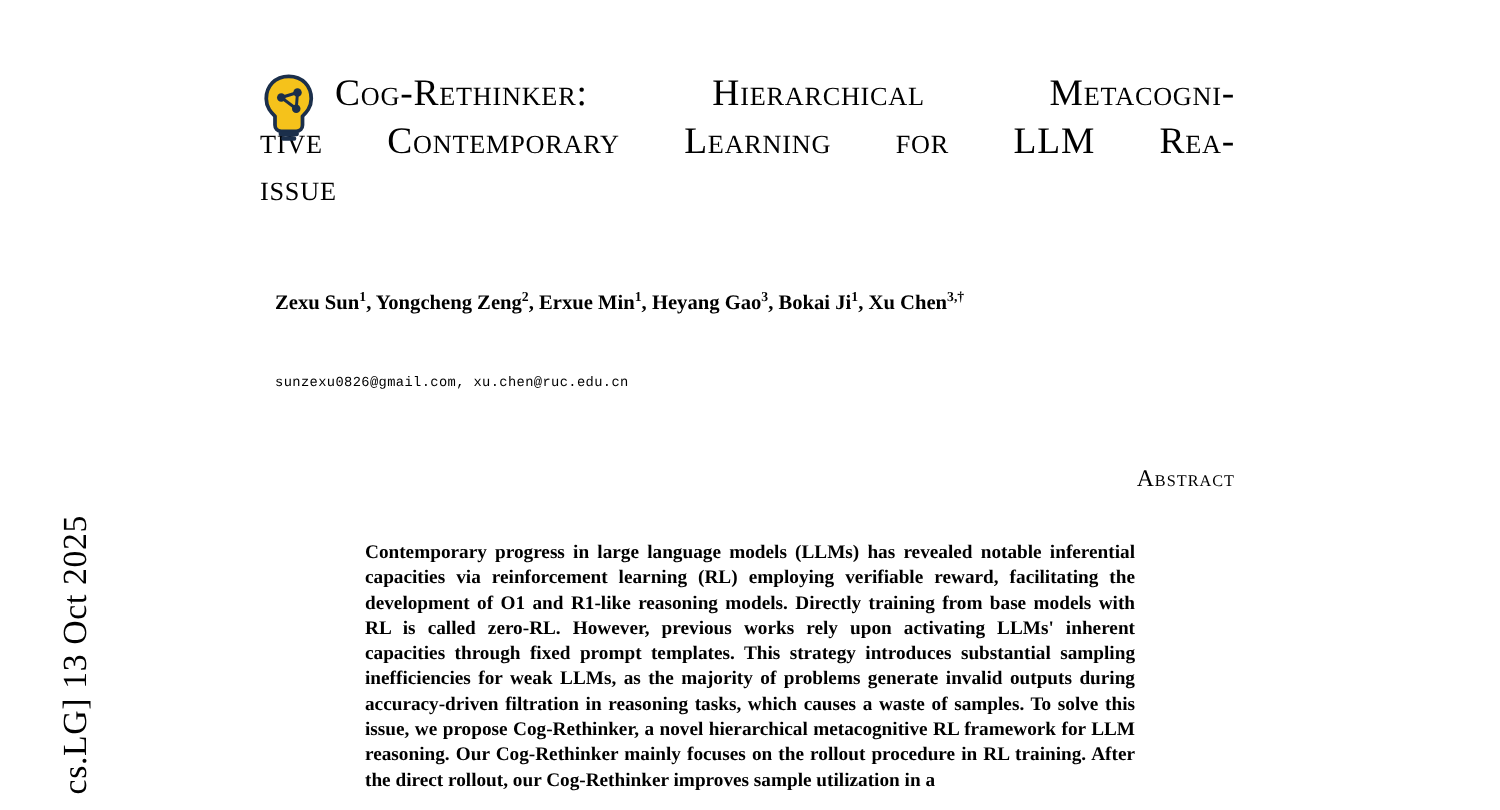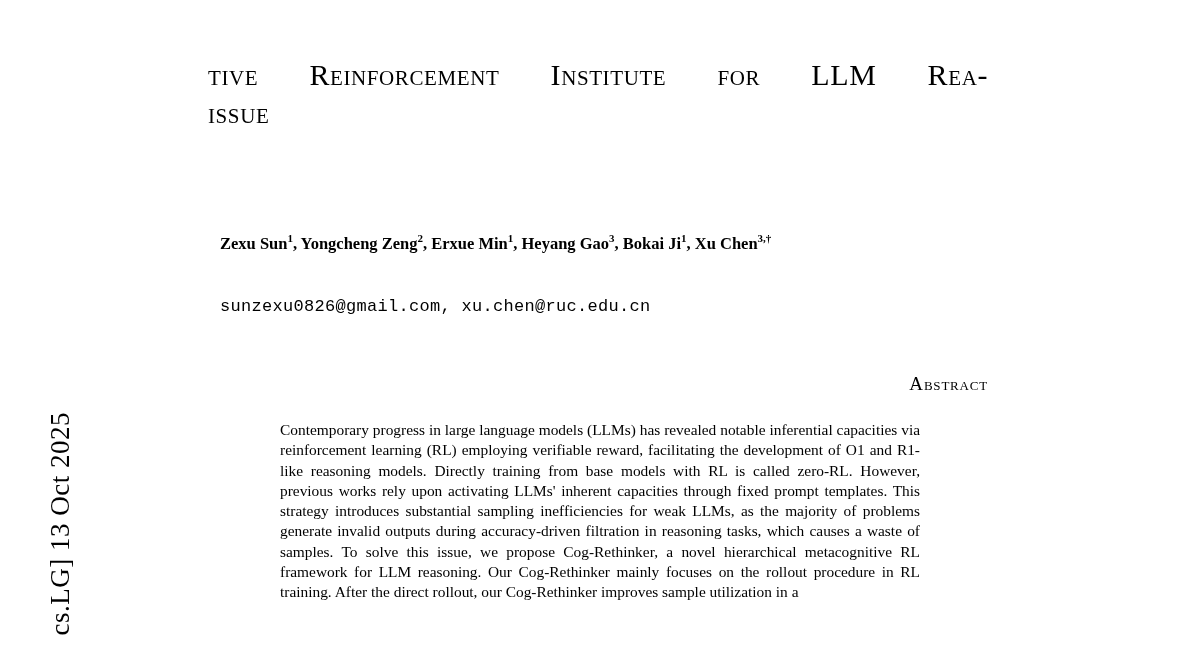--- a/index.html
+++ b/index.html
@@ -106,21 +106,21 @@
     line-height: 21.5px;
   }
   .affils sup { font-size: 10.5px; }
 
   .emails {
     position: absolute;
     left: 12px;
     top: 297px;
     width: 770px;
     font-family: "Liberation Mono", monospace;
-    font-size: 17px;
+    font-size: 11px;
     letter-spacing: 0.3px;
     line-height: 20px;
   }
 
   .abstract-heading {
     position: absolute;
     left: 0px;
     top: 373px;
     width: 780px;
     text-align: right;
@@ -134,34 +134,49 @@
     position: absolute;
     left: 72px;
     top: 420px;
     width: 640px;
     font-family: "Liberation Serif", serif;
     font-size: 15.4px;
     line-height: 20.3px;
     text-align: justify;
   }
   .abstract-body p {
-    margin: 0;
+    margin: 12px;
+    font-weight: bold;
   }
 </style>
 </head>
 <body>
 
 <div class="arxiv-stamp">
   <div class="vtext">cs.LG]  13 Oct 2025</div>
 </div>
 
 <div class="page">
 
   <div class="title-block">
-    <span class="title-text title-line2">tive  Reinforcement  Institute  for  LLM  Rea-</span>
+    <div class="title-row">
+      <span class="brain-icon">
+        <svg viewBox="0 0 46 56" width="46" height="56" xmlns="http://www.w3.org/2000/svg">
+          <path d="M23 3 C12 3 5 11 5 21 C5 28 9 32 12 35 L12 42 C12 45 14 47 17 47 L29 47 C32 47 34 45 34 42 L34 35 C37 32 41 28 41 21 C41 11 34 3 23 3 Z" fill="#f5c21b" stroke="#1b2f4b" stroke-width="3" stroke-linejoin="round"></path>
+          <circle cx="17" cy="20" r="3.4" fill="#1b2f4b"></circle>
+          <circle cx="30" cy="16" r="3.4" fill="#1b2f4b"></circle>
+          <circle cx="29" cy="29" r="3.4" fill="#1b2f4b"></circle>
+          <path d="M17 20 L30 16 M17 20 L29 29 M30 16 L29 29" stroke="#1b2f4b" stroke-width="2.4" fill="none"></path>
+          <rect x="15" y="47" width="16" height="4" rx="1.6" fill="#1b2f4b"></rect>
+          <rect x="17" y="51" width="12" height="3.5" rx="1.6" fill="#1b2f4b"></rect>
+        </svg>
+      </span>
+      <span class="title-text title-line1">Cog-Rethinker:  Hierarchical Metacogni-</span>
+    </div>
+    <span class="title-text title-line2">tive  Contemporary  Learning  for  LLM  Rea-</span>
     <span class="title-text title-line3">issue</span>
   </div>
 
   <div class="authors">Zexu Sun<sup>1</sup>, Yongcheng Zeng<sup>2</sup>, Erxue Min<sup>1</sup>, Heyang Gao<sup>3</sup>, Bokai Ji<sup>1</sup>, Xu Chen<sup>3,†</sup></div>
 
 
   <div class="emails">sunzexu0826@gmail.com, xu.chen@ruc.edu.cn</div>
 
   <div class="abstract-heading">Abstract</div>
 

